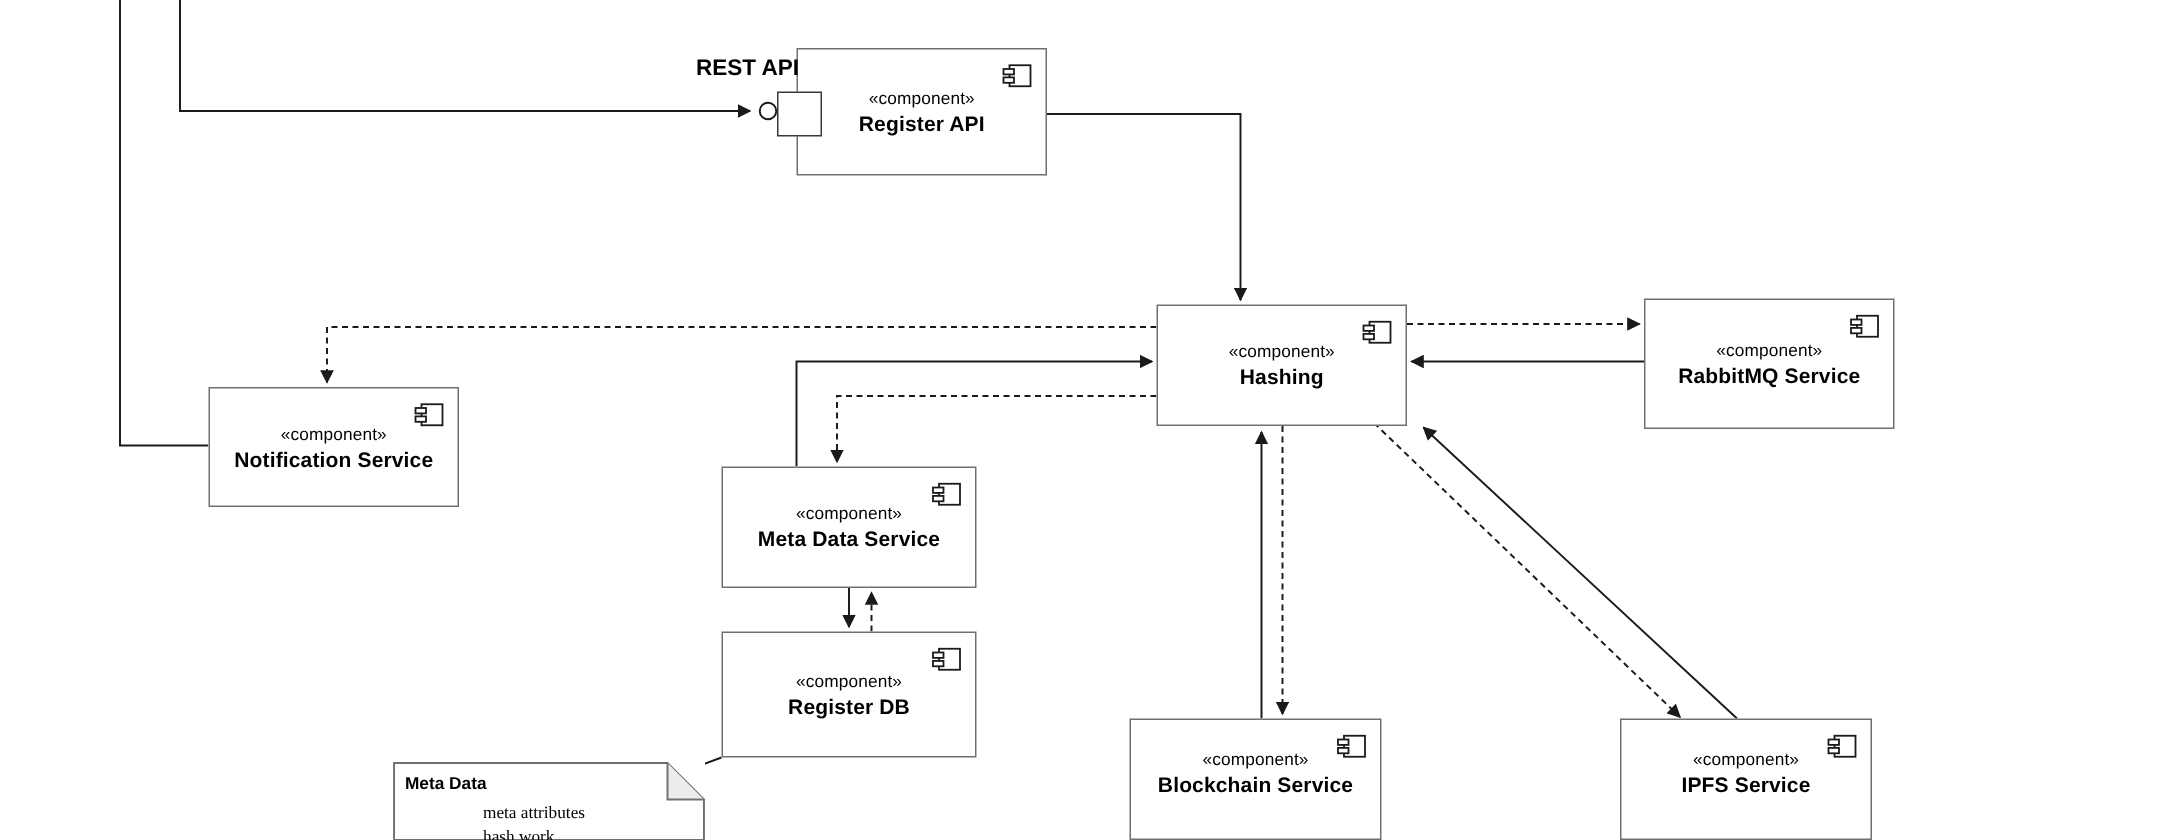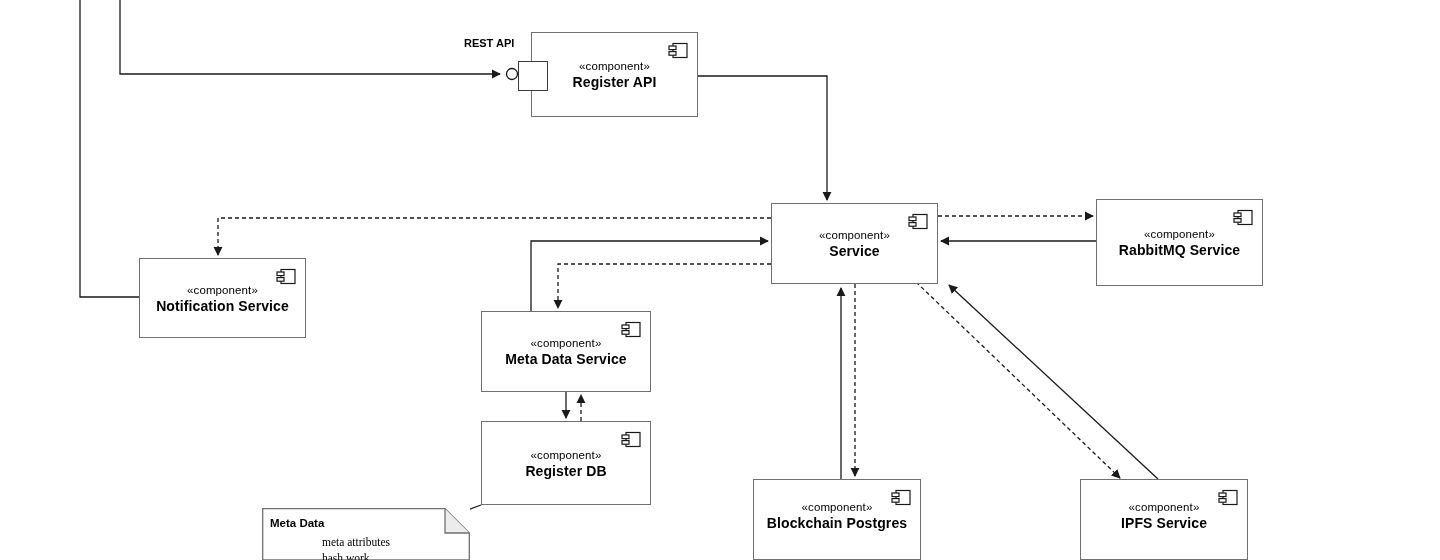--- a/index.html
+++ b/index.html
@@ -57,21 +57,21 @@
     height: 17px;
   }
   .port {
     position: absolute;
     box-sizing: border-box;
     border: 1.4px solid #3a3a3a;
     background: #ffffff;
   }
   .edge-label {
     position: absolute;
-    font-size: 11px;
+    font-size: 15px;
     font-weight: bold;
     color: #000000;
     white-space: nowrap;
   }
   .note {
     position: absolute;
     box-sizing: border-box;
     background: #ffffff;
   }
   .note-title {
@@ -172,21 +172,21 @@
     <div class="cname">Notification Service</div>
   </div>
 
   <div class="component" style="left:771px; top:203px; width:167px; height:81px;">
     <svg class="comp-icon" viewBox="0 0 20 17">
       <rect x="5" y="1.5" width="14" height="14" fill="#fff" stroke="#1a1a1a" stroke-width="1.2"></rect>
       <rect x="1" y="4" width="7" height="3.6" fill="#fff" stroke="#1a1a1a" stroke-width="1.2"></rect>
       <rect x="1" y="9.6" width="7" height="3.6" fill="#fff" stroke="#1a1a1a" stroke-width="1.2"></rect>
     </svg>
     <div class="stereotype">«component»</div>
-    <div class="cname">Service</div>
+    <div class="cname">Hashing</div>
   </div>
 
   <div class="component" style="left:1096px; top:199px; width:167px; height:87px;">
     <svg class="comp-icon" viewBox="0 0 20 17">
       <rect x="5" y="1.5" width="14" height="14" fill="#fff" stroke="#1a1a1a" stroke-width="1.2"></rect>
       <rect x="1" y="4" width="7" height="3.6" fill="#fff" stroke="#1a1a1a" stroke-width="1.2"></rect>
       <rect x="1" y="9.6" width="7" height="3.6" fill="#fff" stroke="#1a1a1a" stroke-width="1.2"></rect>
     </svg>
     <div class="stereotype">«component»</div>
     <div class="cname">RabbitMQ Service</div>
@@ -212,21 +212,21 @@
     <div class="cname">Register DB</div>
   </div>
 
   <div class="component" style="left:753px; top:479px; width:168px; height:81px;">
     <svg class="comp-icon" viewBox="0 0 20 17">
       <rect x="5" y="1.5" width="14" height="14" fill="#fff" stroke="#1a1a1a" stroke-width="1.2"></rect>
       <rect x="1" y="4" width="7" height="3.6" fill="#fff" stroke="#1a1a1a" stroke-width="1.2"></rect>
       <rect x="1" y="9.6" width="7" height="3.6" fill="#fff" stroke="#1a1a1a" stroke-width="1.2"></rect>
     </svg>
     <div class="stereotype" style="margin-top:-8px;">«component»</div>
-    <div class="cname">Blockchain Postgres</div>
+    <div class="cname">Blockchain Service</div>
   </div>
 
   <div class="component" style="left:1080px; top:479px; width:168px; height:81px;">
     <svg class="comp-icon" viewBox="0 0 20 17">
       <rect x="5" y="1.5" width="14" height="14" fill="#fff" stroke="#1a1a1a" stroke-width="1.2"></rect>
       <rect x="1" y="4" width="7" height="3.6" fill="#fff" stroke="#1a1a1a" stroke-width="1.2"></rect>
       <rect x="1" y="9.6" width="7" height="3.6" fill="#fff" stroke="#1a1a1a" stroke-width="1.2"></rect>
     </svg>
     <div class="stereotype" style="margin-top:-8px;">«component»</div>
     <div class="cname">IPFS Service</div>

